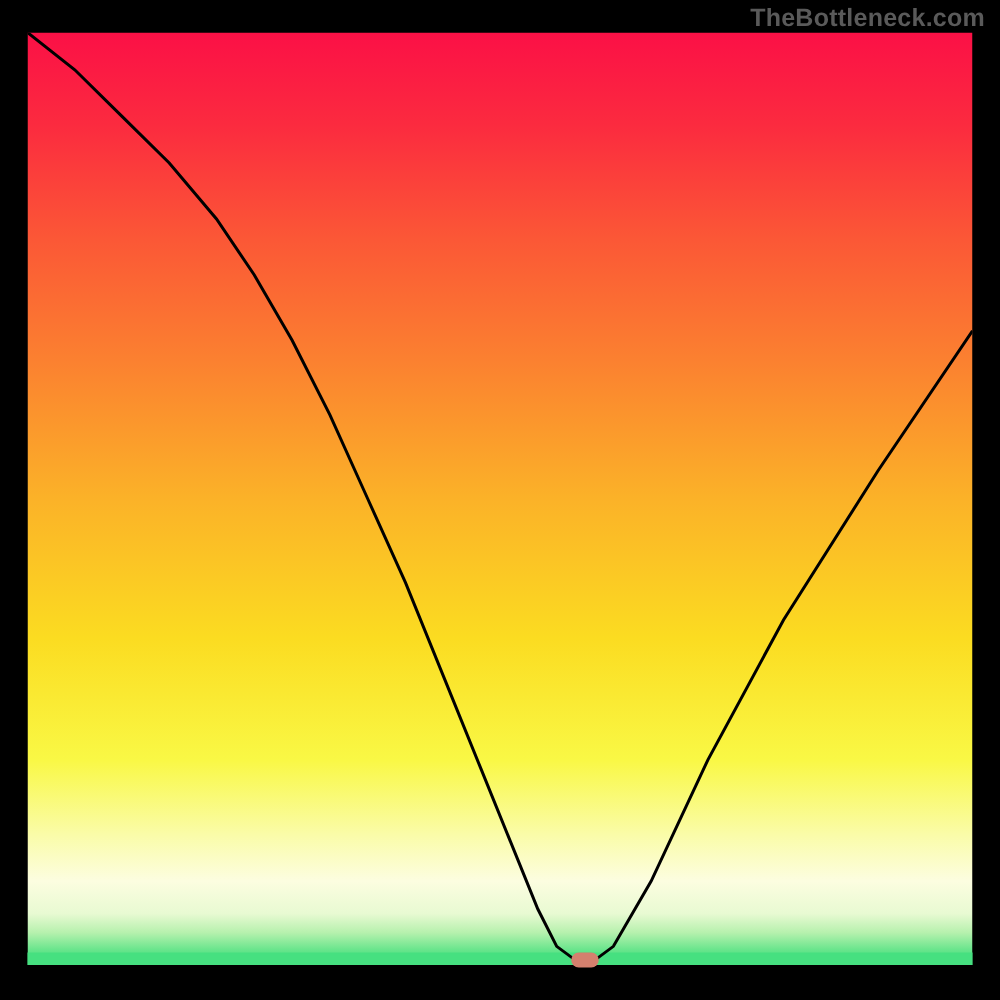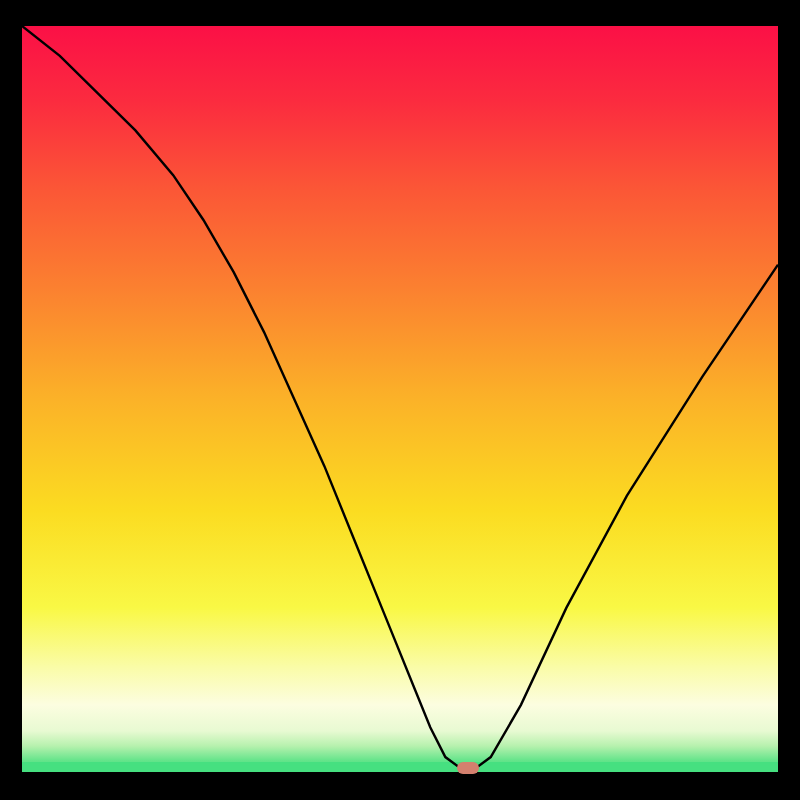--- a/index.html
+++ b/index.html
@@ -63,20 +63,21 @@
     background: #d4806e;
     z-index: 10;
     transform: translate(-50%, -50%);
   }
 </style>
 </head>
 <body>
 
 <div class="stage">
 
+  <div class="watermark">TheBottleneck.com</div>
 
   <div class="plot">
 
     <svg class="gradient" viewBox="0 0 100 100" preserveAspectRatio="none">
       <defs>
         <linearGradient id="bg-grad" x1="0" y1="0" x2="0" y2="1">
             <stop offset="0%" stop-color="#fb1046"></stop>
             <stop offset="10%" stop-color="#fb2b3f"></stop>
             <stop offset="22%" stop-color="#fb5736"></stop>
             <stop offset="35%" stop-color="#fb8030"></stop>

